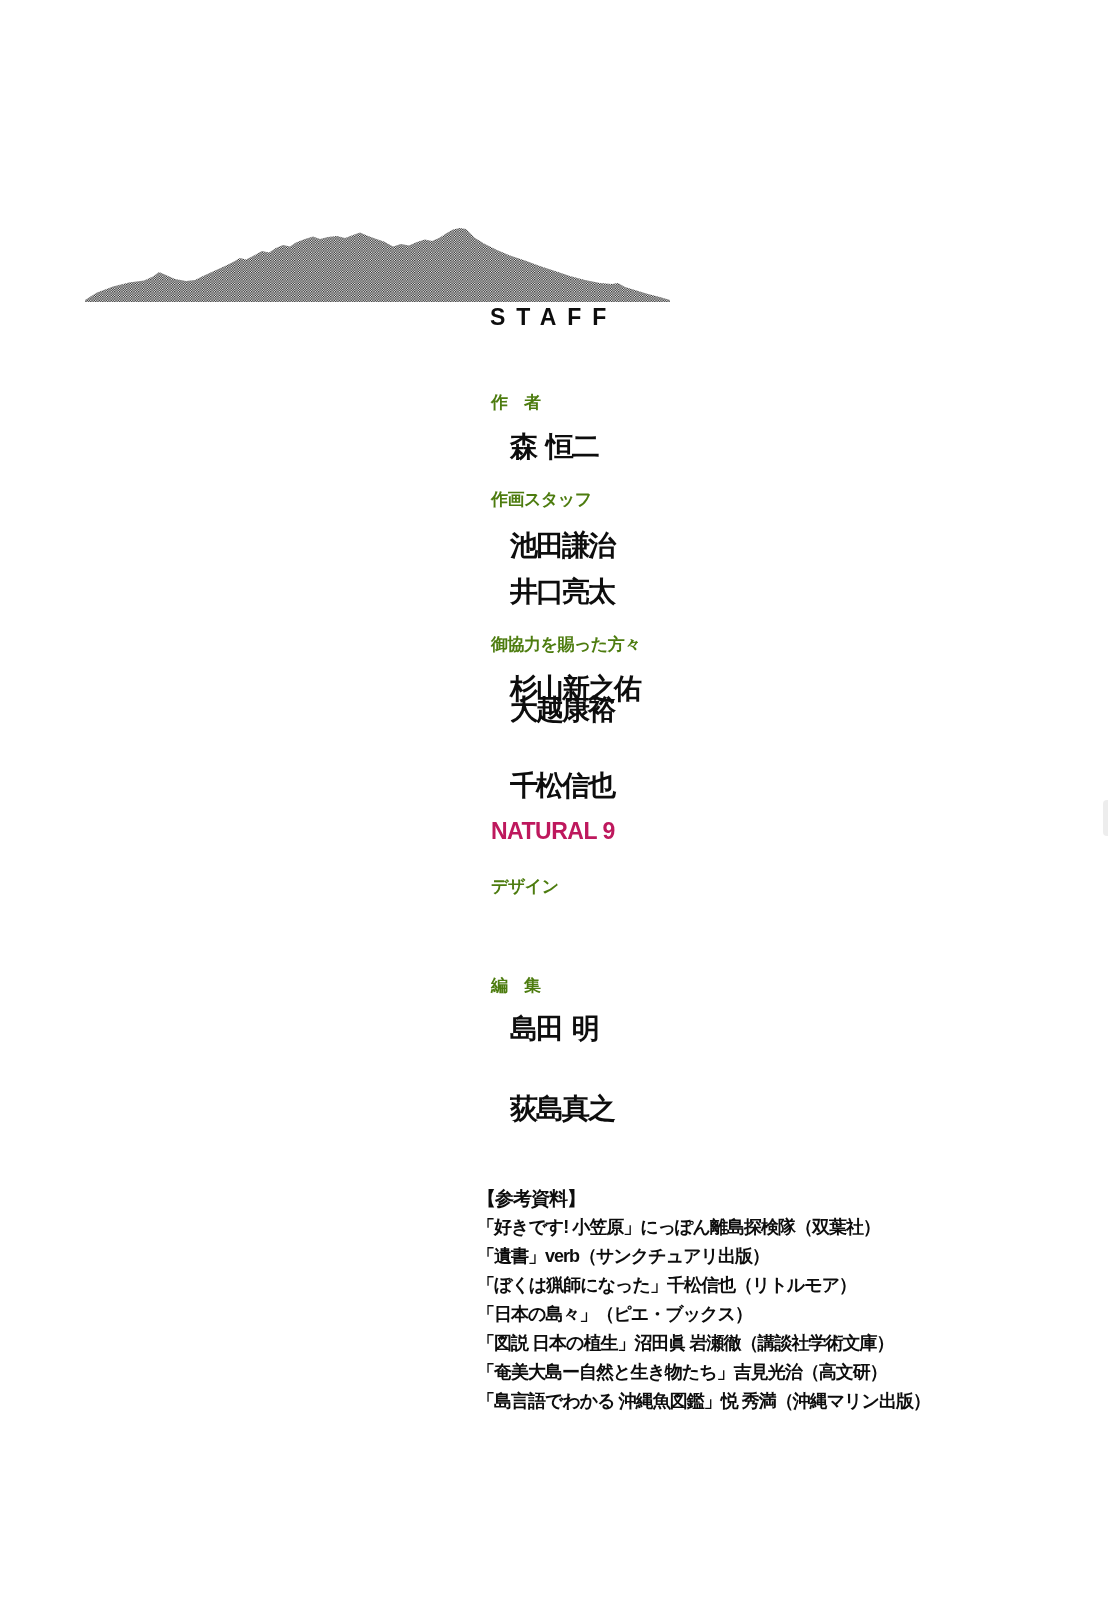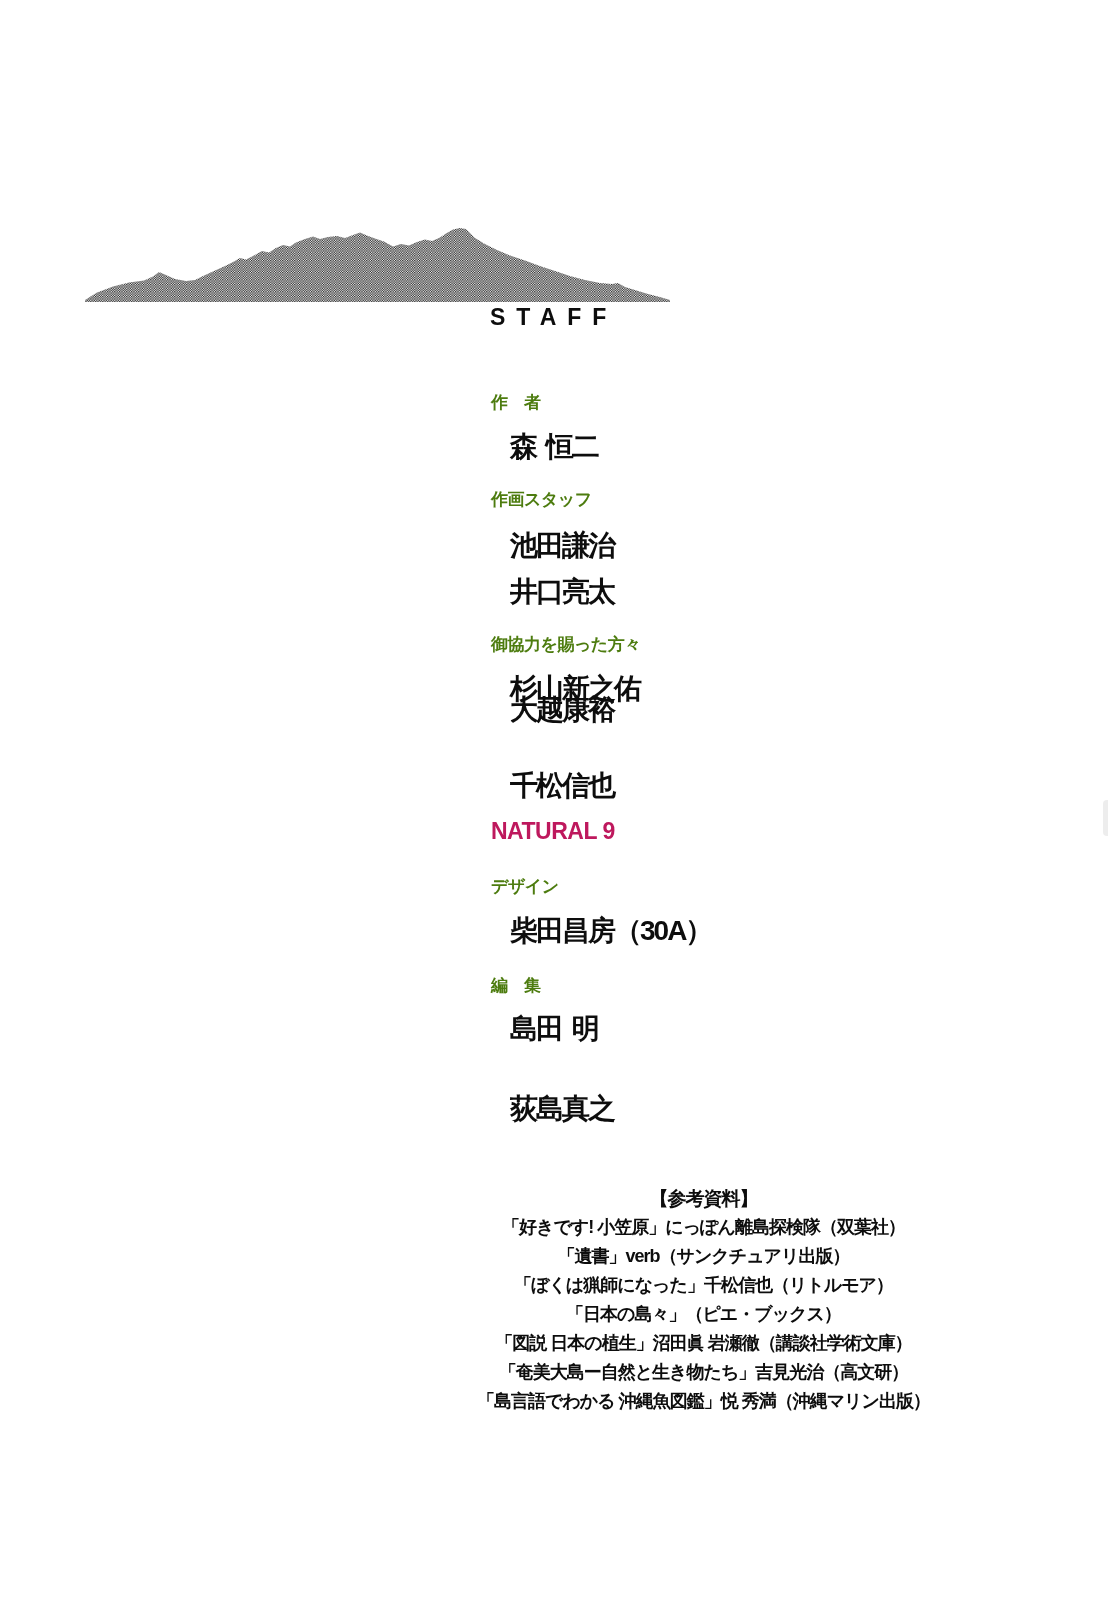--- a/index.html
+++ b/index.html
@@ -62,21 +62,20 @@
 
   .references {
     position: absolute;
     left: 477px;
     top: 1184px;
     font-size: 18px;
     font-weight: 600;
     line-height: 29px;
     letter-spacing: -1px;
     color: #0d0d0d;
-    text-align: center;
   }
   .references .ref-heading {
     font-size: 19px;
     font-weight: bold;
   }
   .ref-item { white-space: nowrap; }
 
   .edge-artifact {
     position: absolute;
     right: 0;
@@ -122,21 +121,20 @@
   <div class="abs credit-name" style="top:527px">池田謙治</div>
   <div class="abs credit-name" style="top:573px">井口亮太</div>
 
   <div class="abs credit-label" style="top:633px">御協力を賜った方々</div>
   <div class="abs credit-name" style="top:670px">杉山新之佑</div>
   <div class="abs credit-name" style="top:691px">大越康裕</div>
   <div class="abs credit-name" style="top:767px">千松信也</div>
   <div class="abs credit-name-latin" style="top:818px">NATURAL 9</div>
 
   <div class="abs credit-label" style="top:875px">デザイン</div>
-  <div class="abs credit-name" style="top:912px">柴田昌房（30A）</div>
 
   <div class="abs credit-label" style="top:974px">編　集</div>
   <div class="abs credit-name" style="top:1010px">島田 明</div>
   <div class="abs credit-name" style="top:1090px">荻島真之</div>
 
   <div class="references">
     <div class="ref-heading">【参考資料】</div>
     <div class="ref-item">「好きです! 小笠原」にっぽん離島探検隊（双葉社）</div>
     <div class="ref-item">「遺書」verb（サンクチュアリ出版）</div>
     <div class="ref-item">「ぼくは猟師になった」千松信也（リトルモア）</div>

